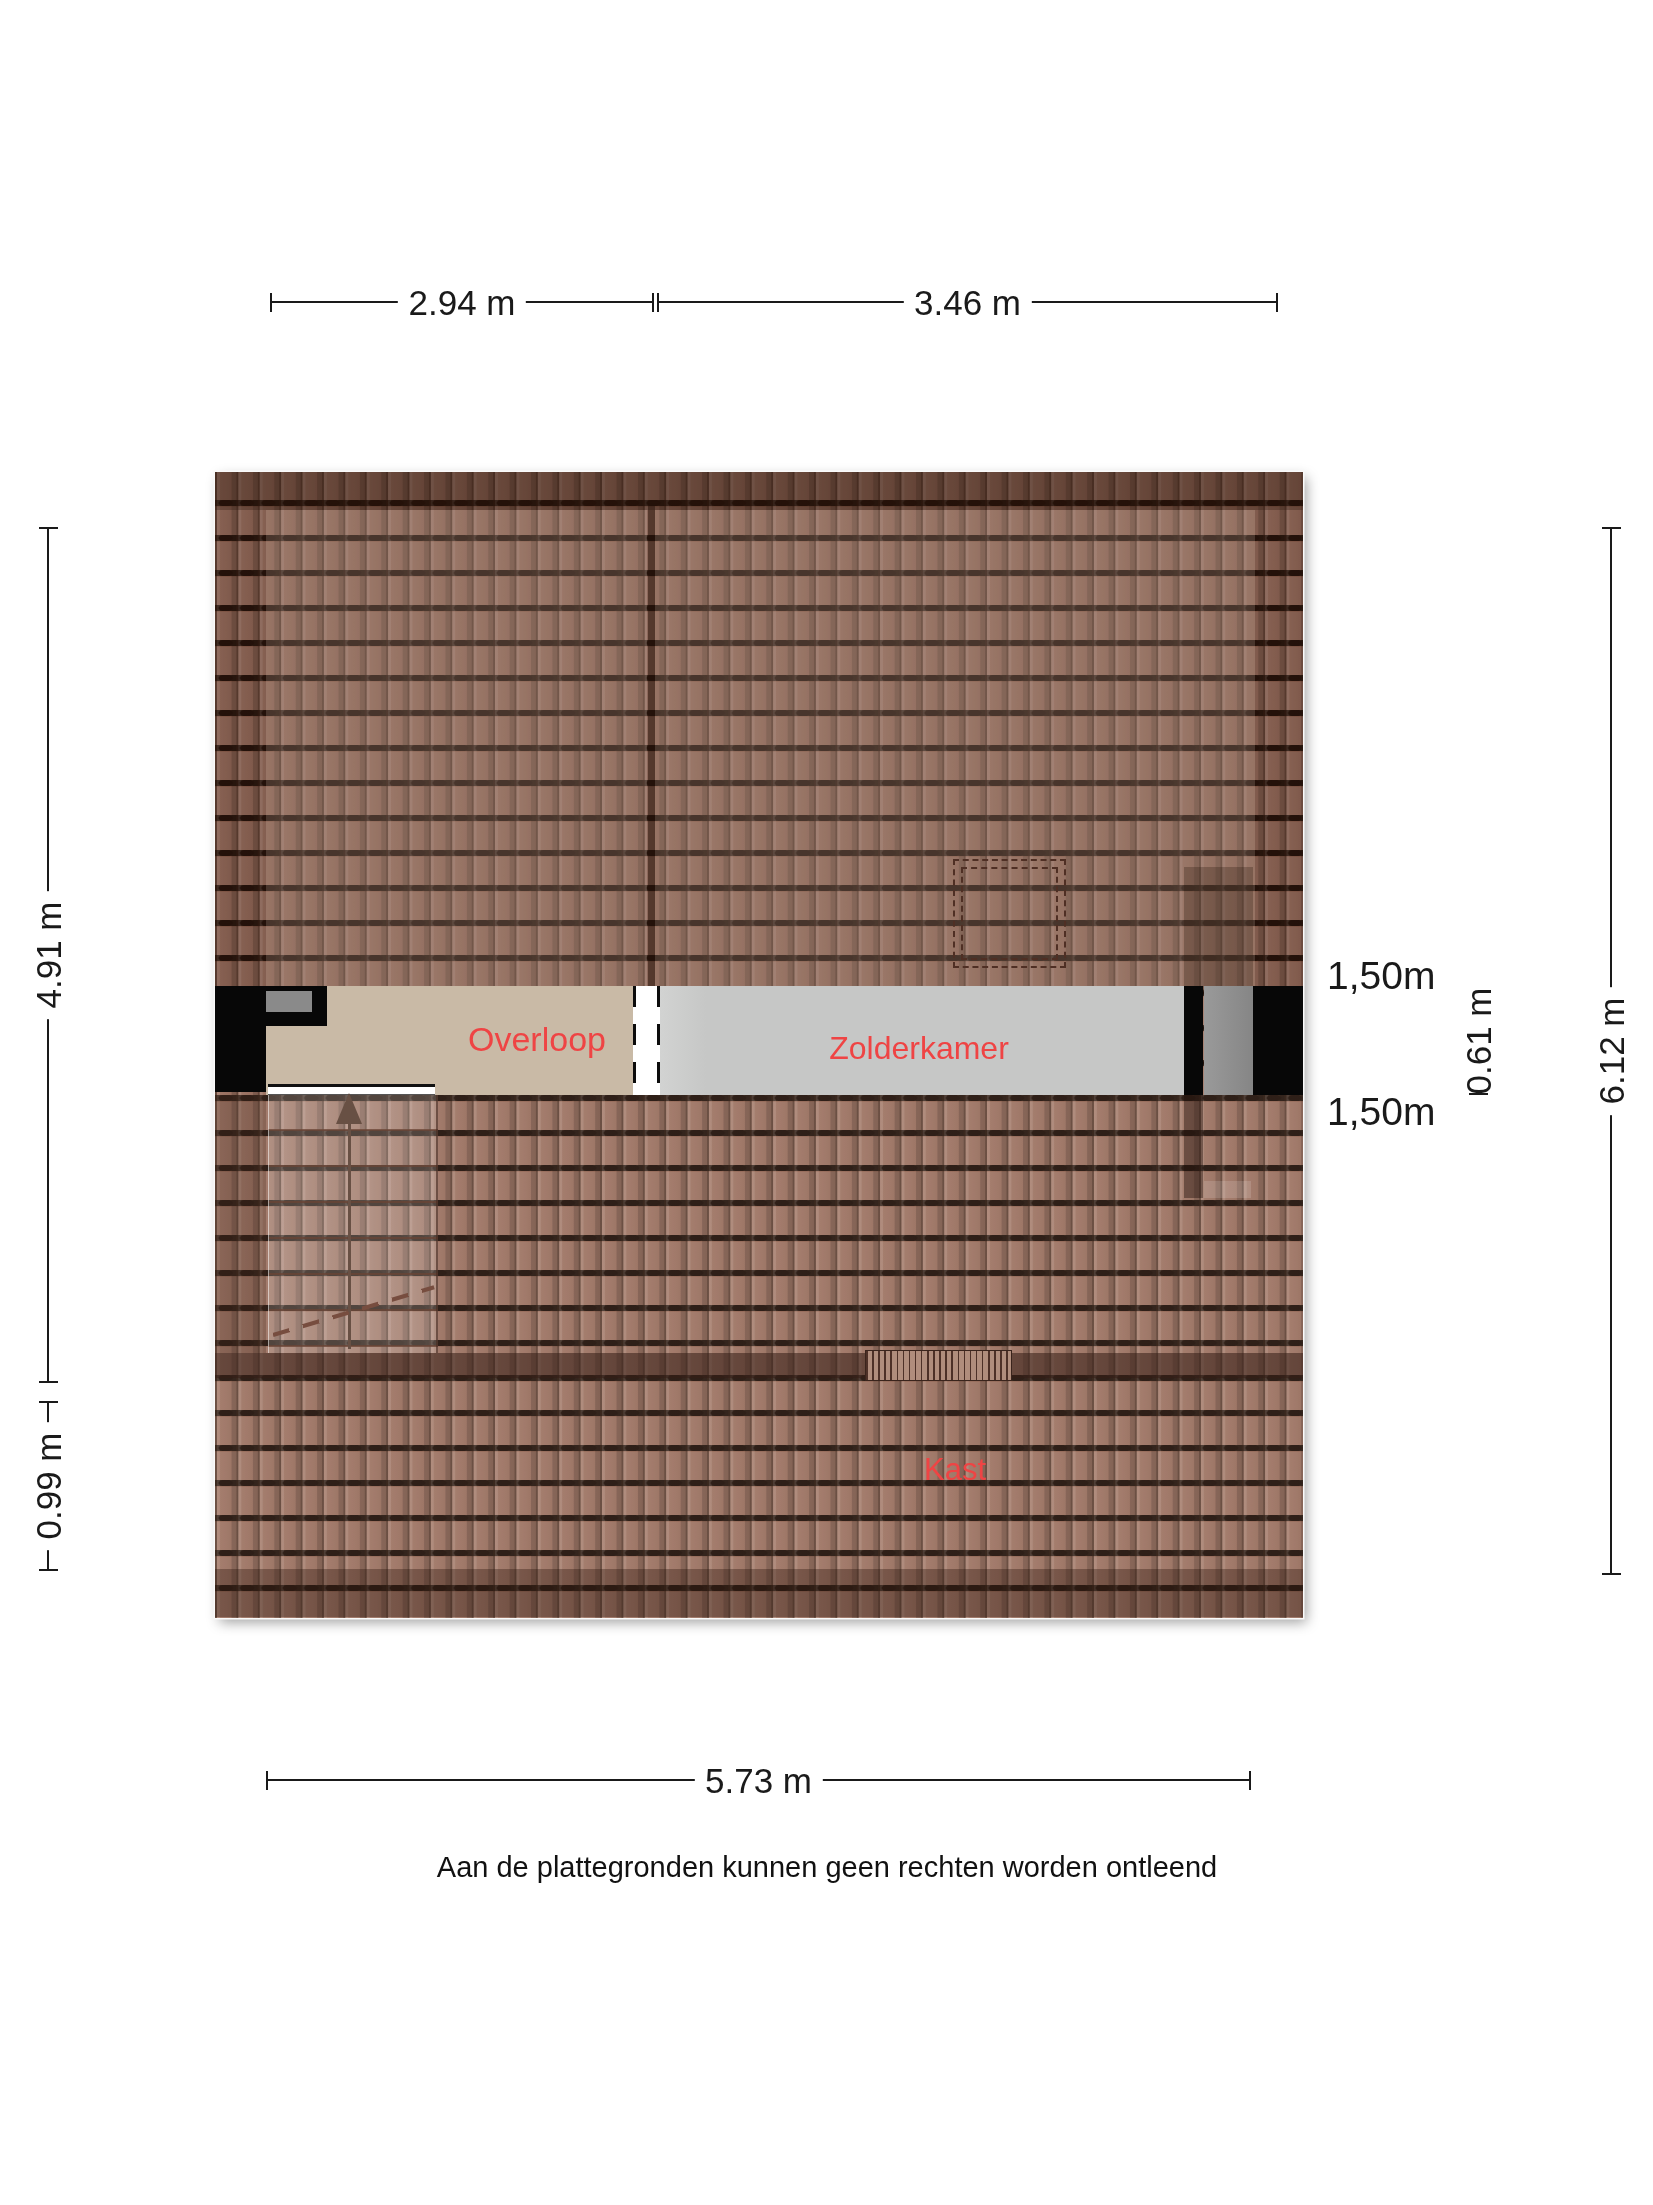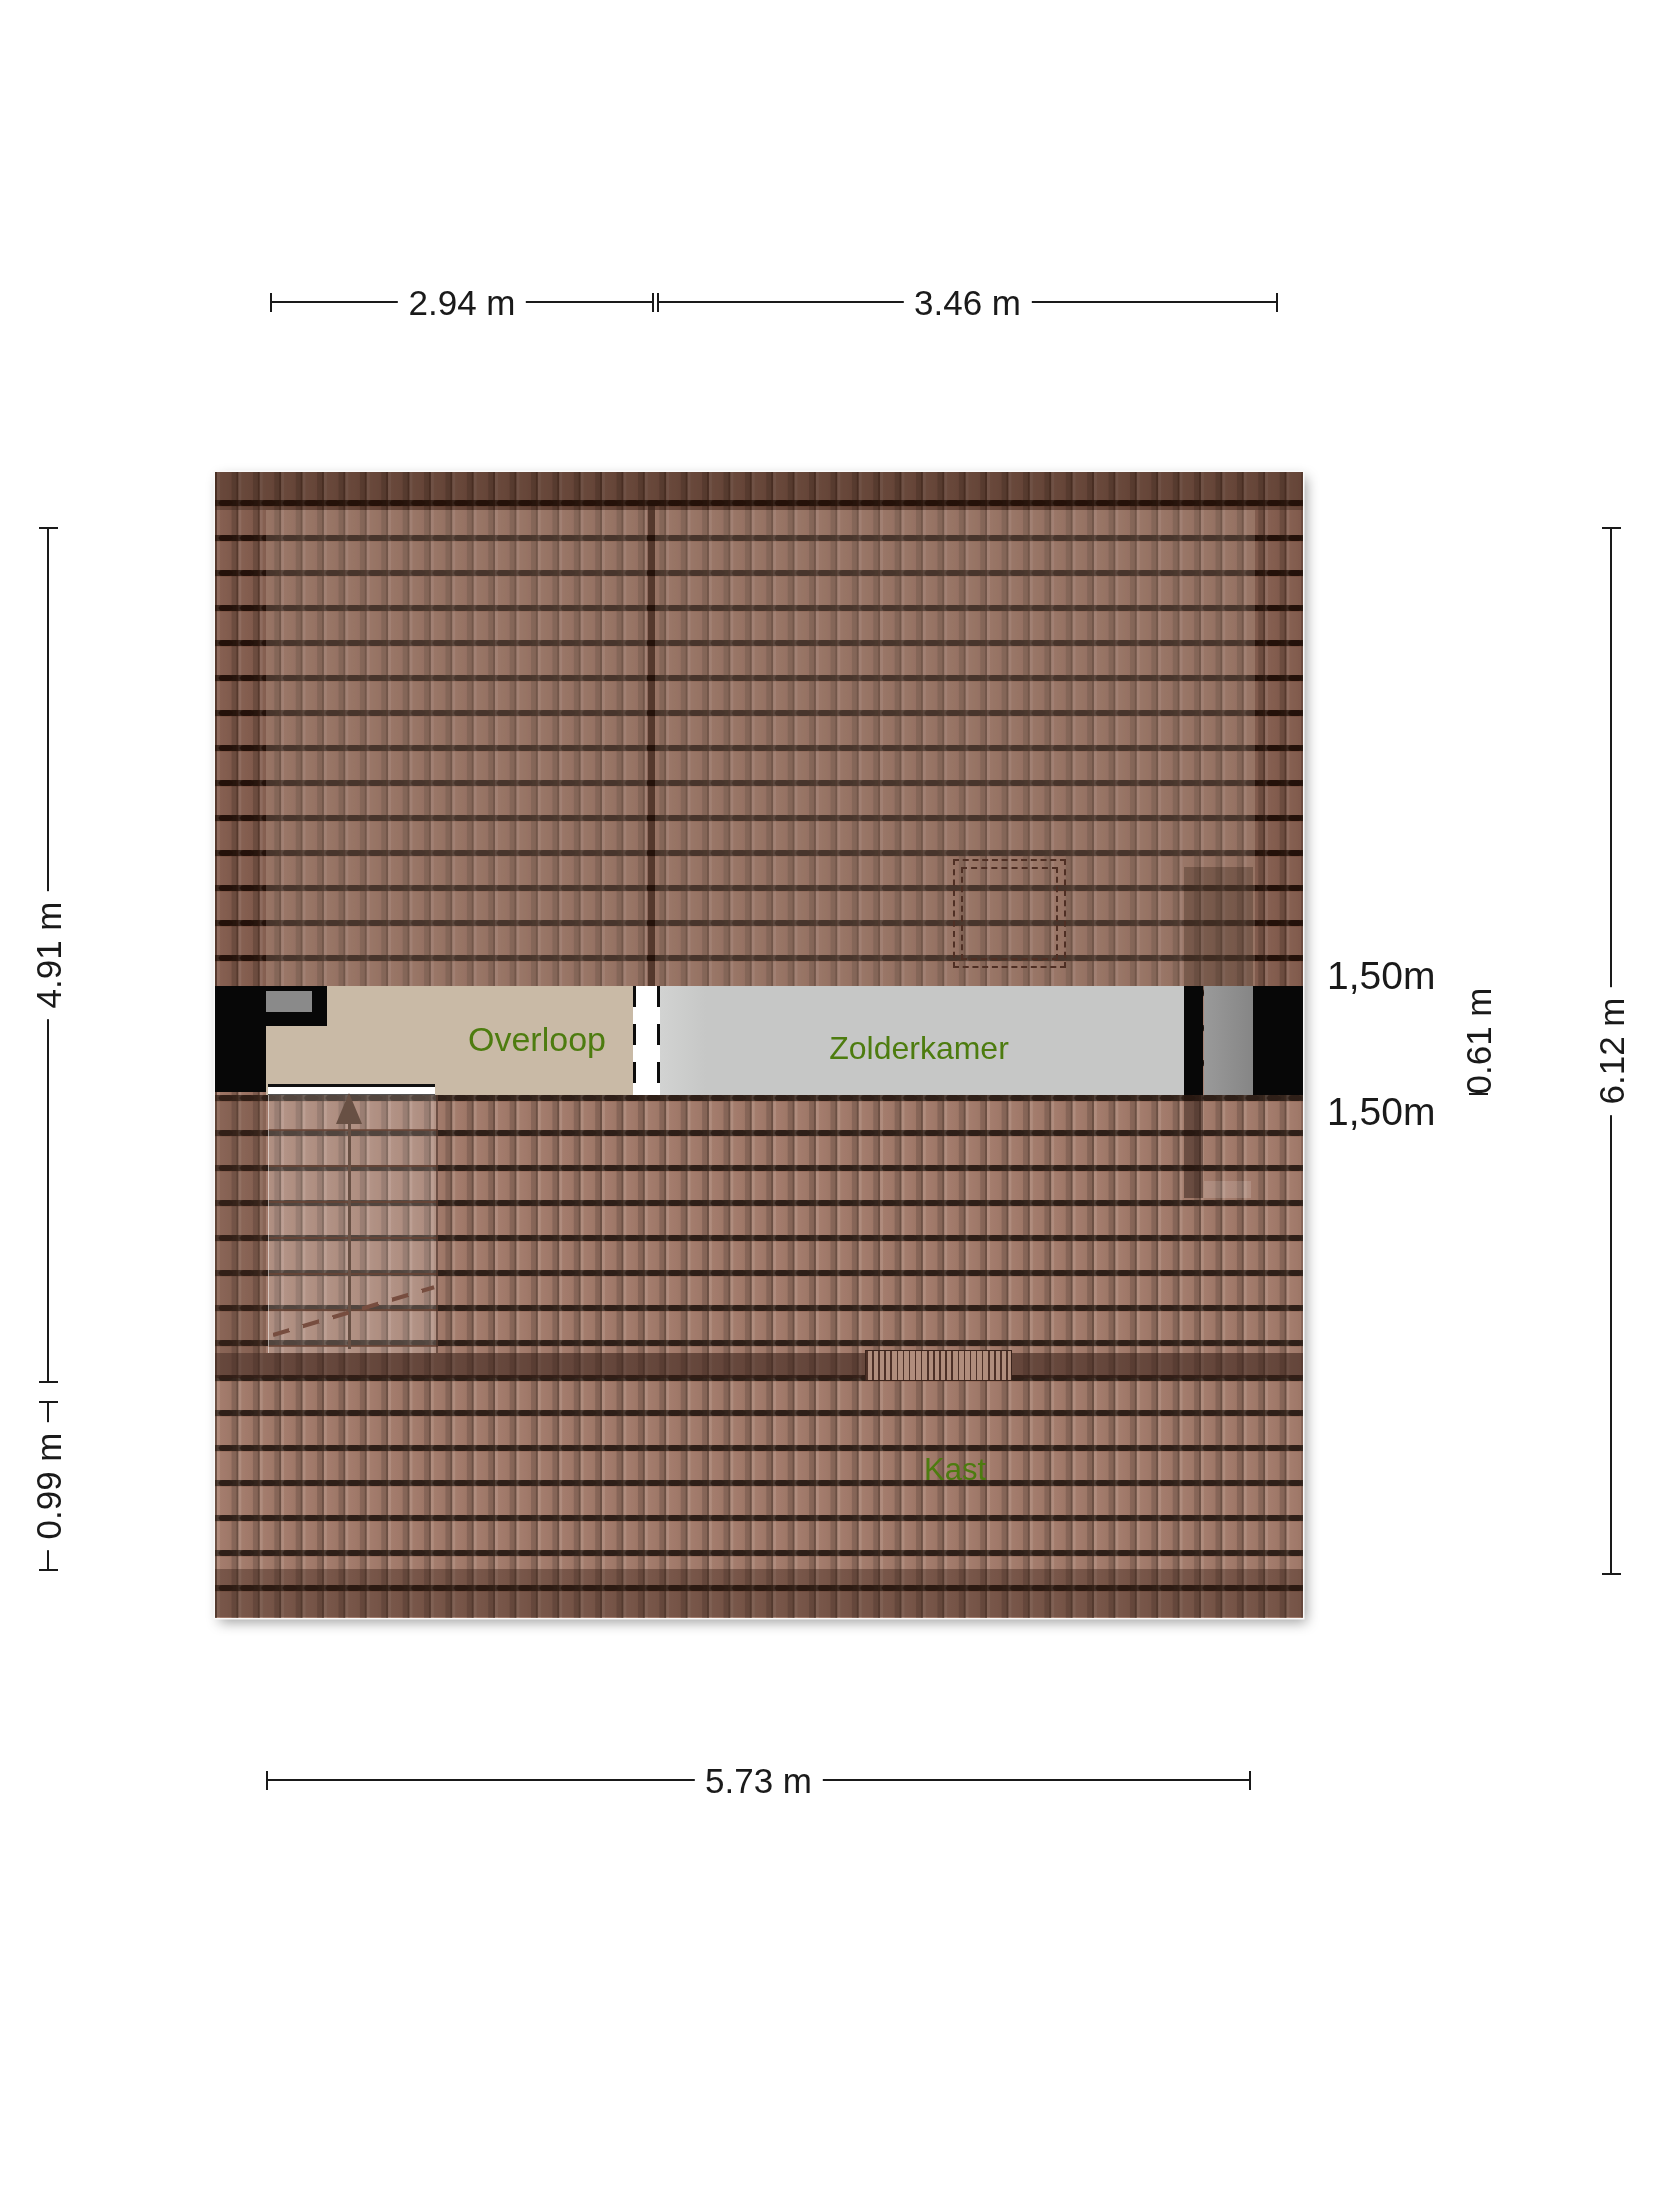--- a/index.html
+++ b/index.html
@@ -25,21 +25,21 @@
   .sky-out{position:absolute;border:2.3px dashed #4f2f24;}
   .sky-in{position:absolute;inset:6.1px;border:2.3px dashed #4f2f24;}
 
   
   .floor-overloop{background:#c9baa6;}
   .floor-zolder{background:linear-gradient(90deg,#d2d3d2,#c6c7c6 46px);}
   .wall{background:#070707;}
   .chimney{background:#8f8f8f;}
   .door-dash{width:3.1px;background:repeating-linear-gradient(180deg,#0c0c0c 0 21.4px,rgba(0,0,0,0) 21.4px 38px);}
 
-  .room-label{position:absolute;transform:translate(-50%,-50%);color:#4d7c0f;white-space:nowrap;}
+  .room-label{position:absolute;transform:translate(-50%,-50%);color:#ef4444;white-space:nowrap;}
 
   
   .stair-head{background:#ffffff;border-top:3.1px solid #111;border-bottom:0.8px solid #555;}
   .stair-body{background:rgba(255,255,255,0.17);
     background-image:repeating-linear-gradient(180deg, rgba(0,0,0,0) 0 34px, rgba(95,55,40,0.75) 34px 36px);
     border-right:2.3px solid rgba(60,30,20,0.65);border-left:1.5px solid rgba(255,255,255,0.5);}
   .arrow-stem{background:#5d4438;}
   .arrow-head{width:0;height:0;border-left:13.8px solid transparent;border-right:13.8px solid transparent;border-bottom:31px solid #5d4438;}
   .dash-diag{height:3.8px;background:repeating-linear-gradient(90deg,#6d4133 0 17px,rgba(0,0,0,0) 17px 31px);transform-origin:0 50%;}
 
@@ -139,14 +139,15 @@
 </div>
 
 <div class="dim-h" style="left:266px;top:1779px;width:985px;">
   <span class="dim-label">5.73 m</span>
 </div>
 
 <span class="free-label" style="left:1327px;top:954px;">1,50m</span>
 <span class="free-label" style="left:1327px;top:1090px;">1,50m</span>
 
 <div class="footer">
+  <div>Aan de plattegronden kunnen geen rechten worden ontleend</div>
 </div>
 
 
 </body></html>

